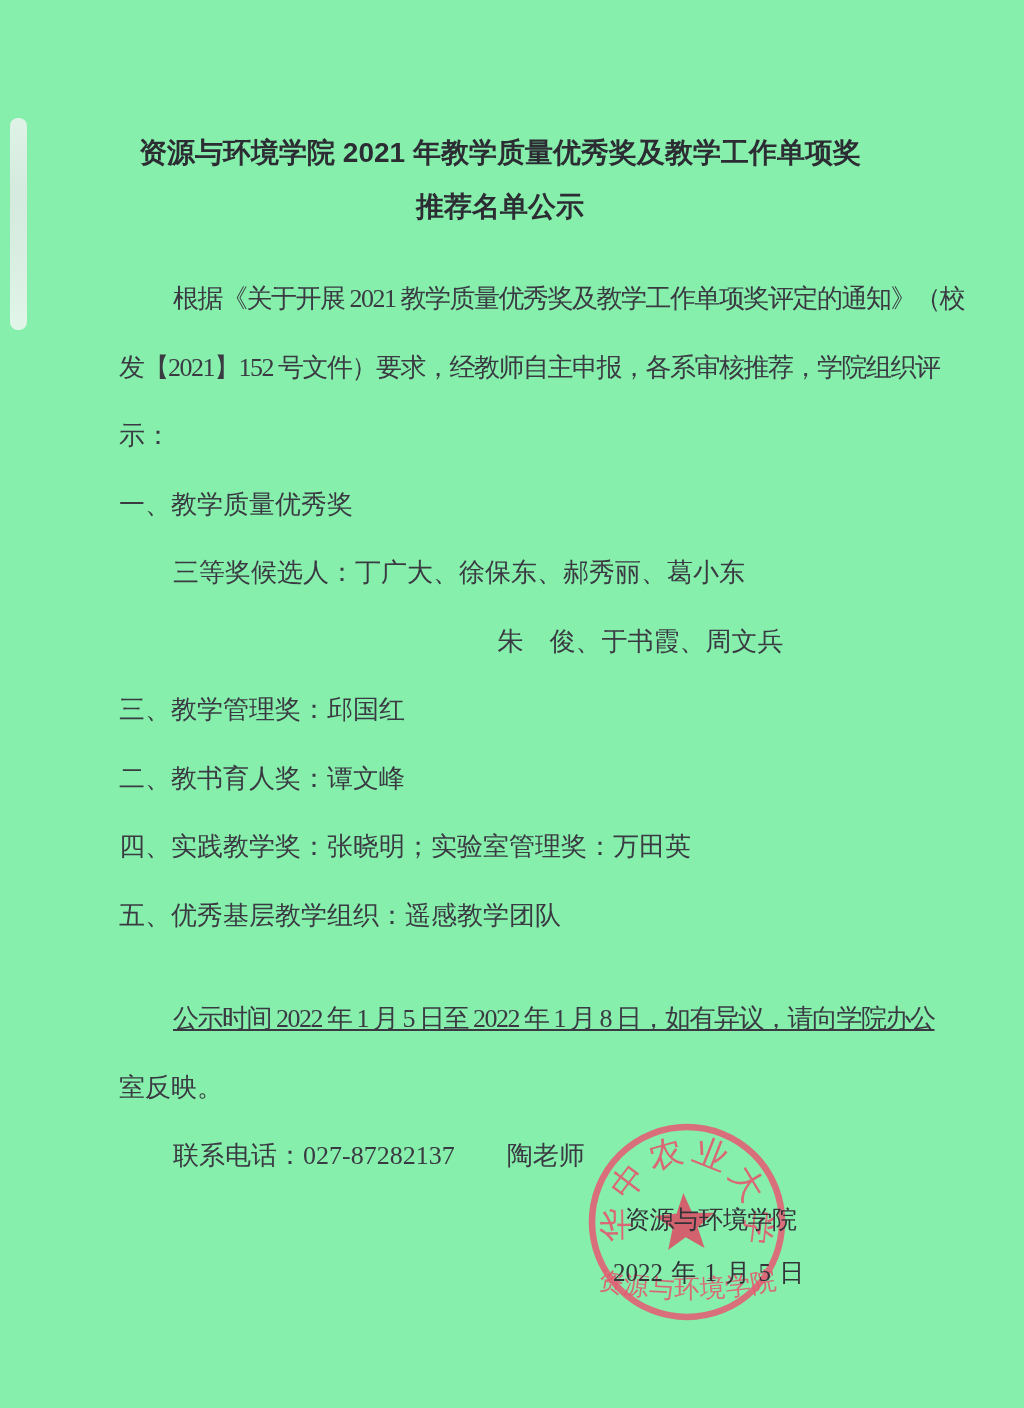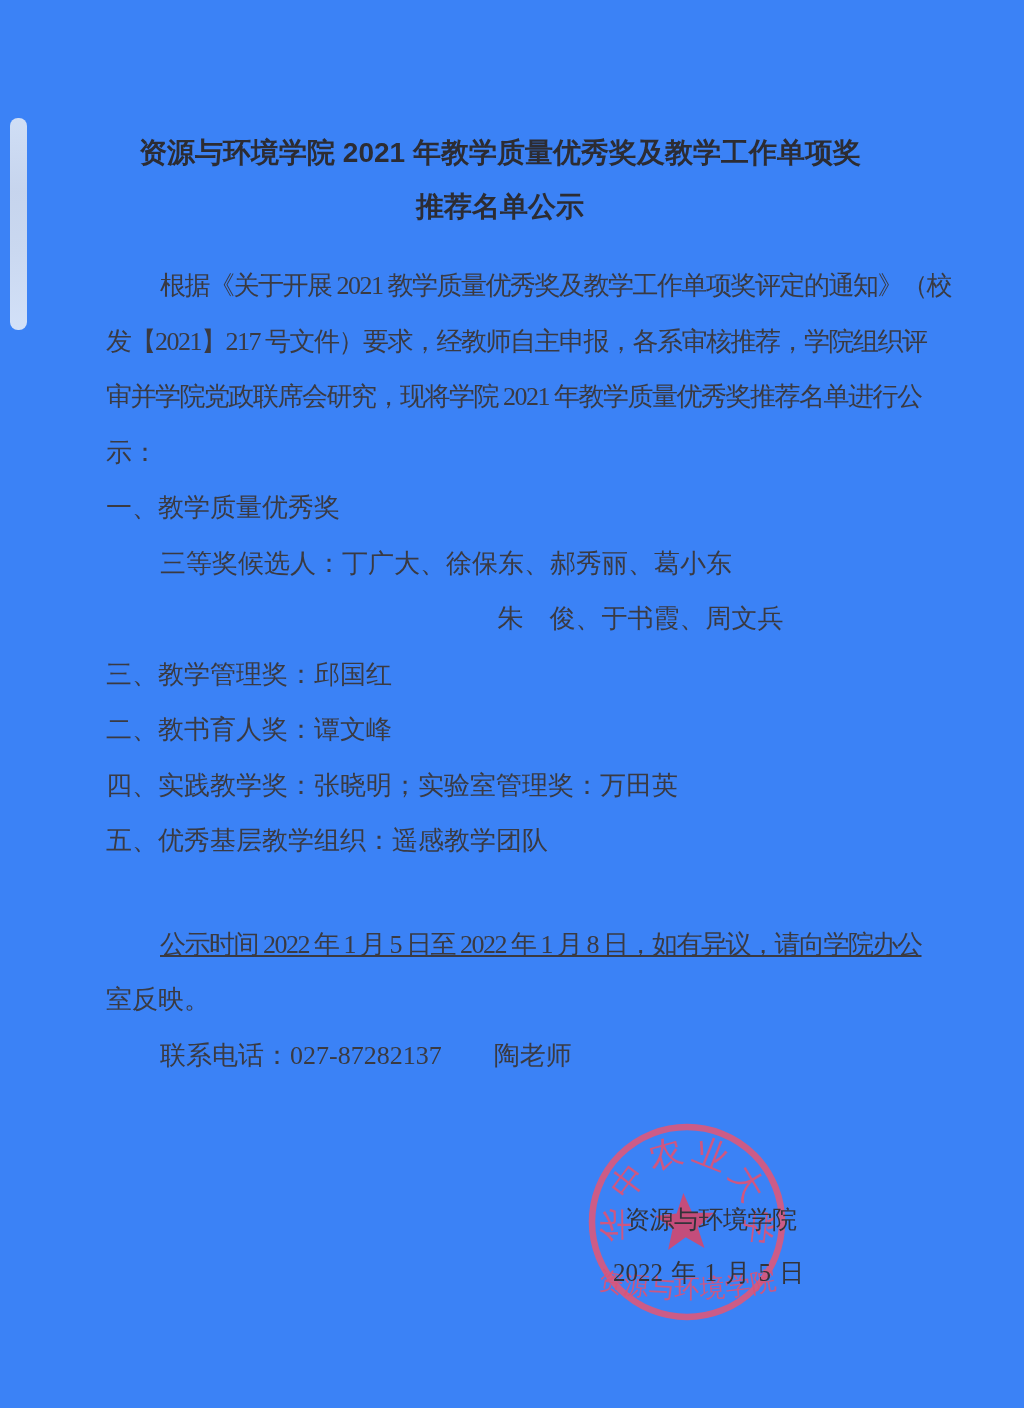--- a/index.html
+++ b/index.html
@@ -5,21 +5,21 @@
   html, body { margin: 0; padding: 0; }
   body {
     width: 1024px; height: 1408px;
     background: #ffffff;
     font-family: "Liberation Serif", "DejaVu Serif", serif;
     overflow: hidden;
   }
   .page {
     position: relative;
     width: 1024px; height: 1408px;
-    background: #3b82f6;
+    background: #86efac;
     color: #3a3a42;
   }
   
   .scan-streak {
     position: absolute;
     left: 10px; top: 118px;
     width: 17px; height: 212px;
     background: linear-gradient(180deg, #f5f5f5 0%, #e9e9eb 35%, #ededee 60%, #f8f8f8 100%);
     border-radius: 8px;
     opacity: 0.8;
@@ -36,21 +36,21 @@
     white-space: nowrap;
   }
   .title-1 { top: 134px; }
   .title-2 { top: 188px; }
   .content {
     position: absolute;
     left: 103px; top: 257px;
     width: 860px;
   }
   .line {
-    margin: 3px;
+    margin: 16px;
     font-size: 26px;
     line-height: 52.5px;
     white-space: nowrap;
     color: #3a3a42;
   }
   .tight { letter-spacing: -1.5px; }
   .ind1 { padding-left: 54px; }
   .ind2 { padding-left: 215px; text-align: center; }
   .closing { margin-top: 51px; text-decoration: underline; }
   .signature-org {
@@ -85,22 +85,21 @@
 
 <div class="page">
 
   <div class="scan-streak"></div>
 
   <h1 class="title title-1">资源与环境学院 2021 年教学质量优秀奖及教学工作单项奖</h1>
   <h1 class="title title-2">推荐名单公示</h1>
 
   <div class="content">
     <p class="line ind1 tight">根据《关于开展 2021 教学质量优秀奖及教学工作单项奖评定的通知》（校</p>
-    <p class="line tight">发【2021】217 号文件）要求，经教师自主申报，各系审核推荐，学院组织评</p>
-    <p class="line tight">审并学院党政联席会研究，现将学院 2021 年教学质量优秀奖推荐名单进行公</p>
+    <p class="line tight">发【2021】152 号文件）要求，经教师自主申报，各系审核推荐，学院组织评</p>
     <p class="line">示：</p>
 
     <p class="line">一、教学质量优秀奖</p>
     <p class="line ind1">三等奖候选人：丁广大、徐保东、郝秀丽、葛小东</p>
     <p class="line ind2">朱　俊、于书霞、周文兵</p>
     <p class="line">三、教学管理奖：邱国红</p>
     <p class="line">二、教书育人奖：谭文峰</p>
     <p class="line">四、实践教学奖：张晓明；实验室管理奖：万田英</p>
     <p class="line">五、优秀基层教学组织：遥感教学团队</p>
 

